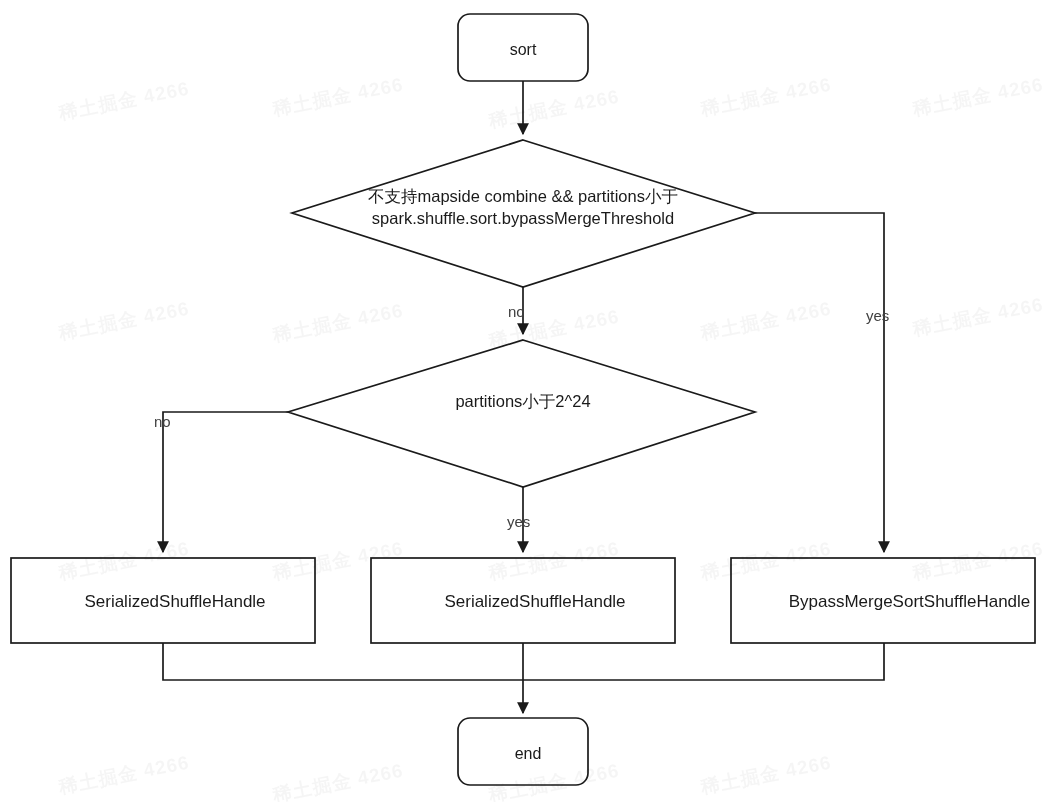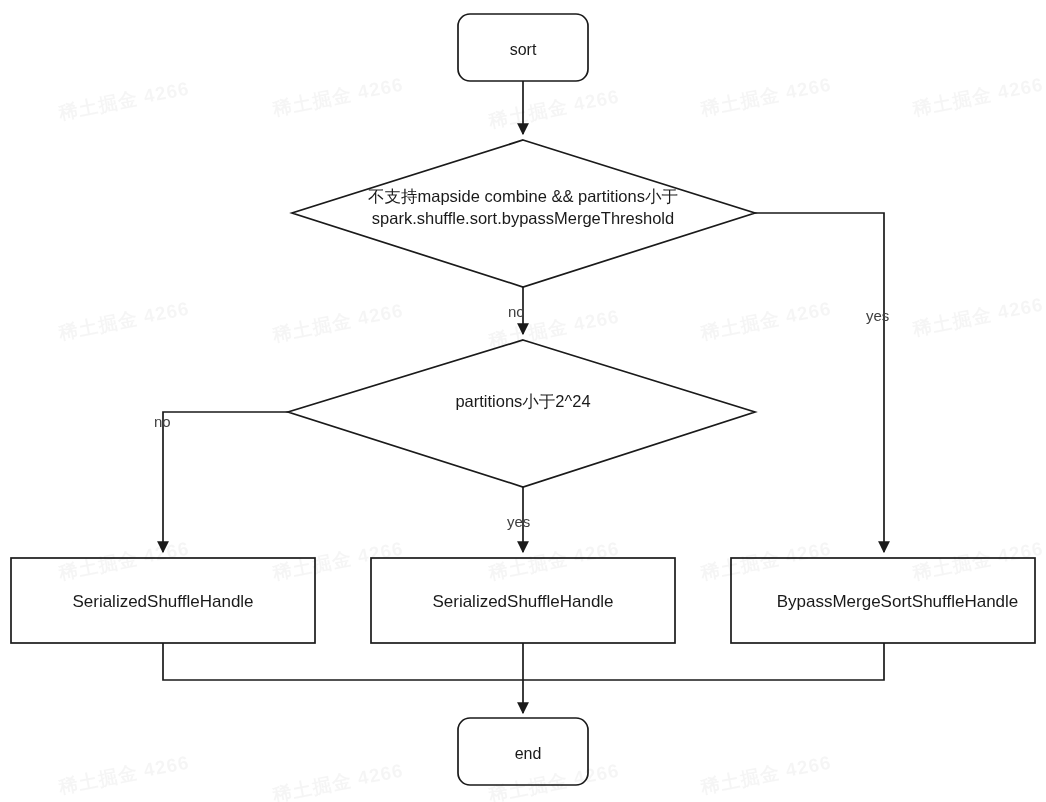--- a/index.html
+++ b/index.html
@@ -67,20 +67,21 @@
     font-family: "Liberation Sans", "DejaVu Sans", sans-serif;
     z-index: 2;
     pointer-events: none;
     line-height: 1.32;
   }
   .terminal-label {
     font-size: 16px;
   }
   .process-label {
     font-size: 17px;
+    margin-left: 12px;
   }
   .decision-label {
     font-size: 16.5px;
     white-space: nowrap;
   }
   .edge-label {
     position: absolute;
     font-size: 15px;
     color: #404040;
     font-family: "Liberation Sans", "DejaVu Sans", sans-serif;

